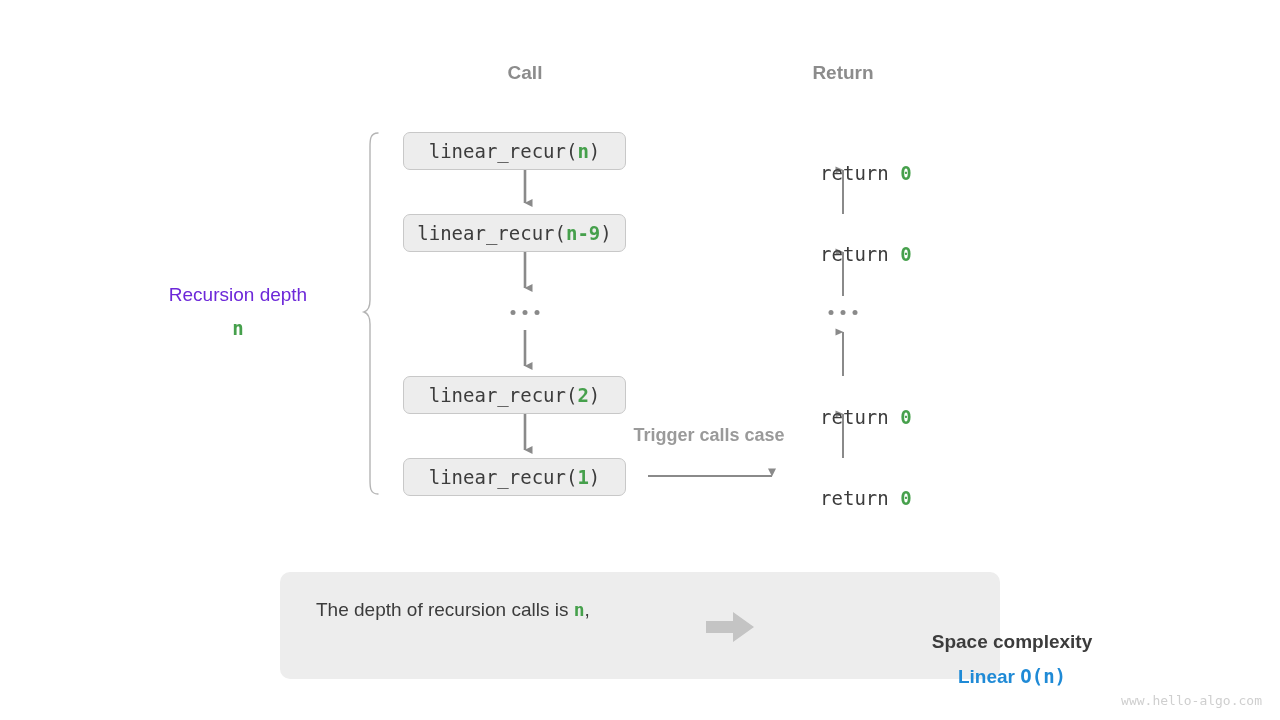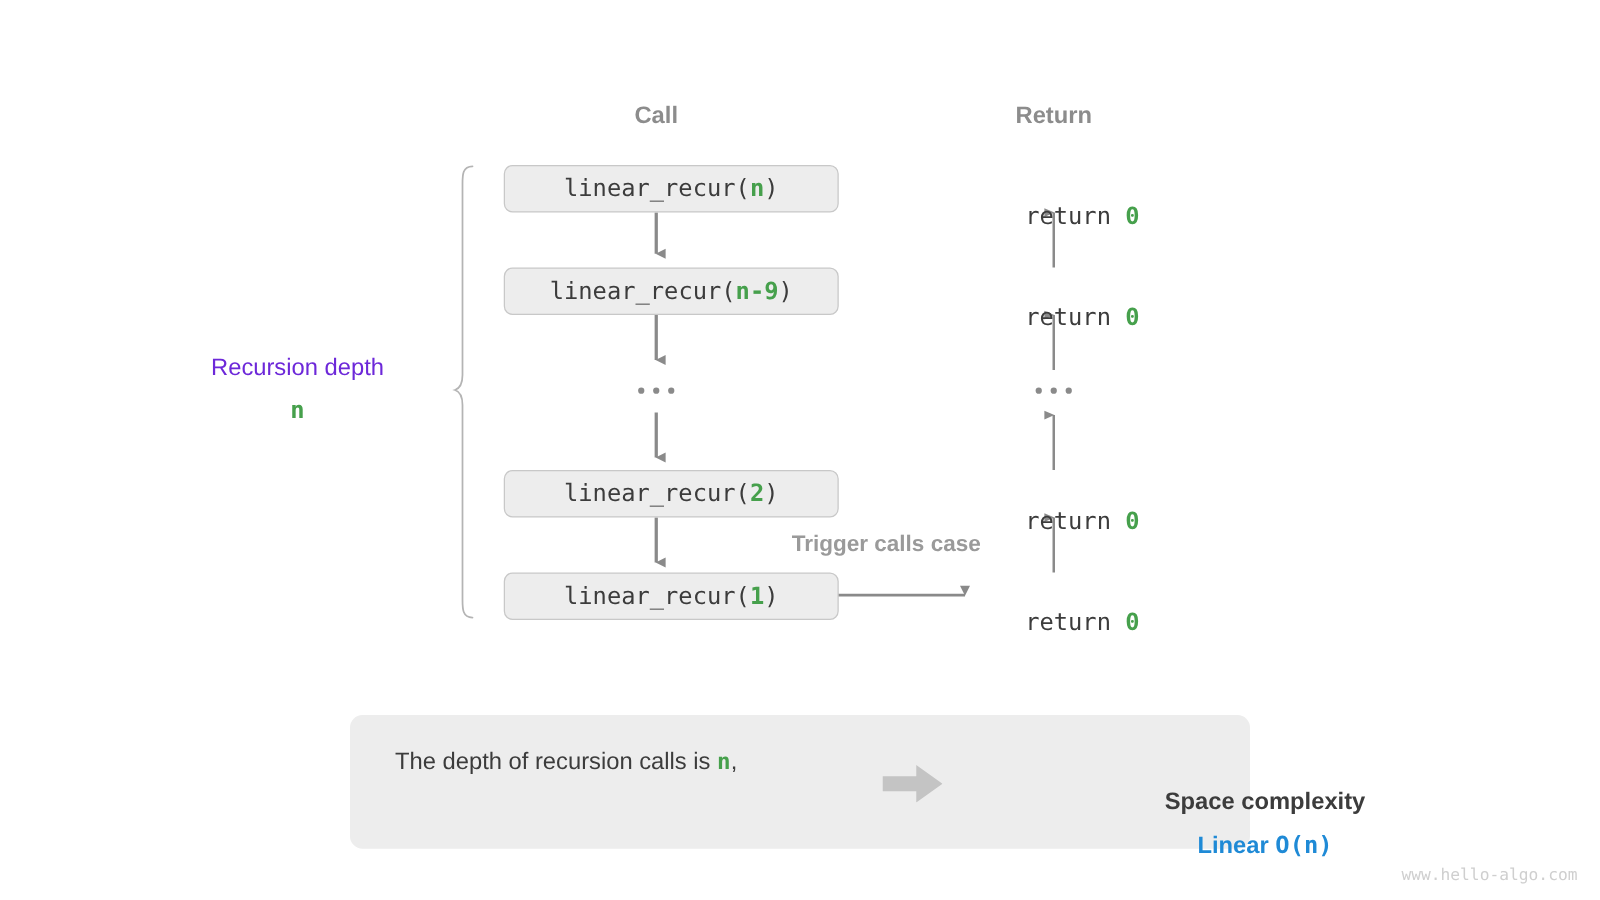--- a/index.html
+++ b/index.html
@@ -24,30 +24,29 @@
 
   
   .col-header {
     position: absolute;
     font-size: 19px;
     font-weight: bold;
     color: #8c8c8c;
     text-align: center;
     white-space: nowrap;
     transform: translateX(-50%);
-    margin-top: 20px;
   }
   #hdr-call  { left: 525px; top: 62px; }
   #hdr-return{ left: 843px; top: 62px; }
 
   
   .call-box {
     position: absolute;
     left: 403px;
-    width: 268px;
+    width: 223px;
     height: 38px;
     box-sizing: border-box;
     background: #ededed;
     border: 1px solid #c8c8c8;
     border-radius: 7px;
     display: flex;
     align-items: center;
     justify-content: center;
     font-family: "DejaVu Sans Mono", monospace;
     font-size: 19px;

